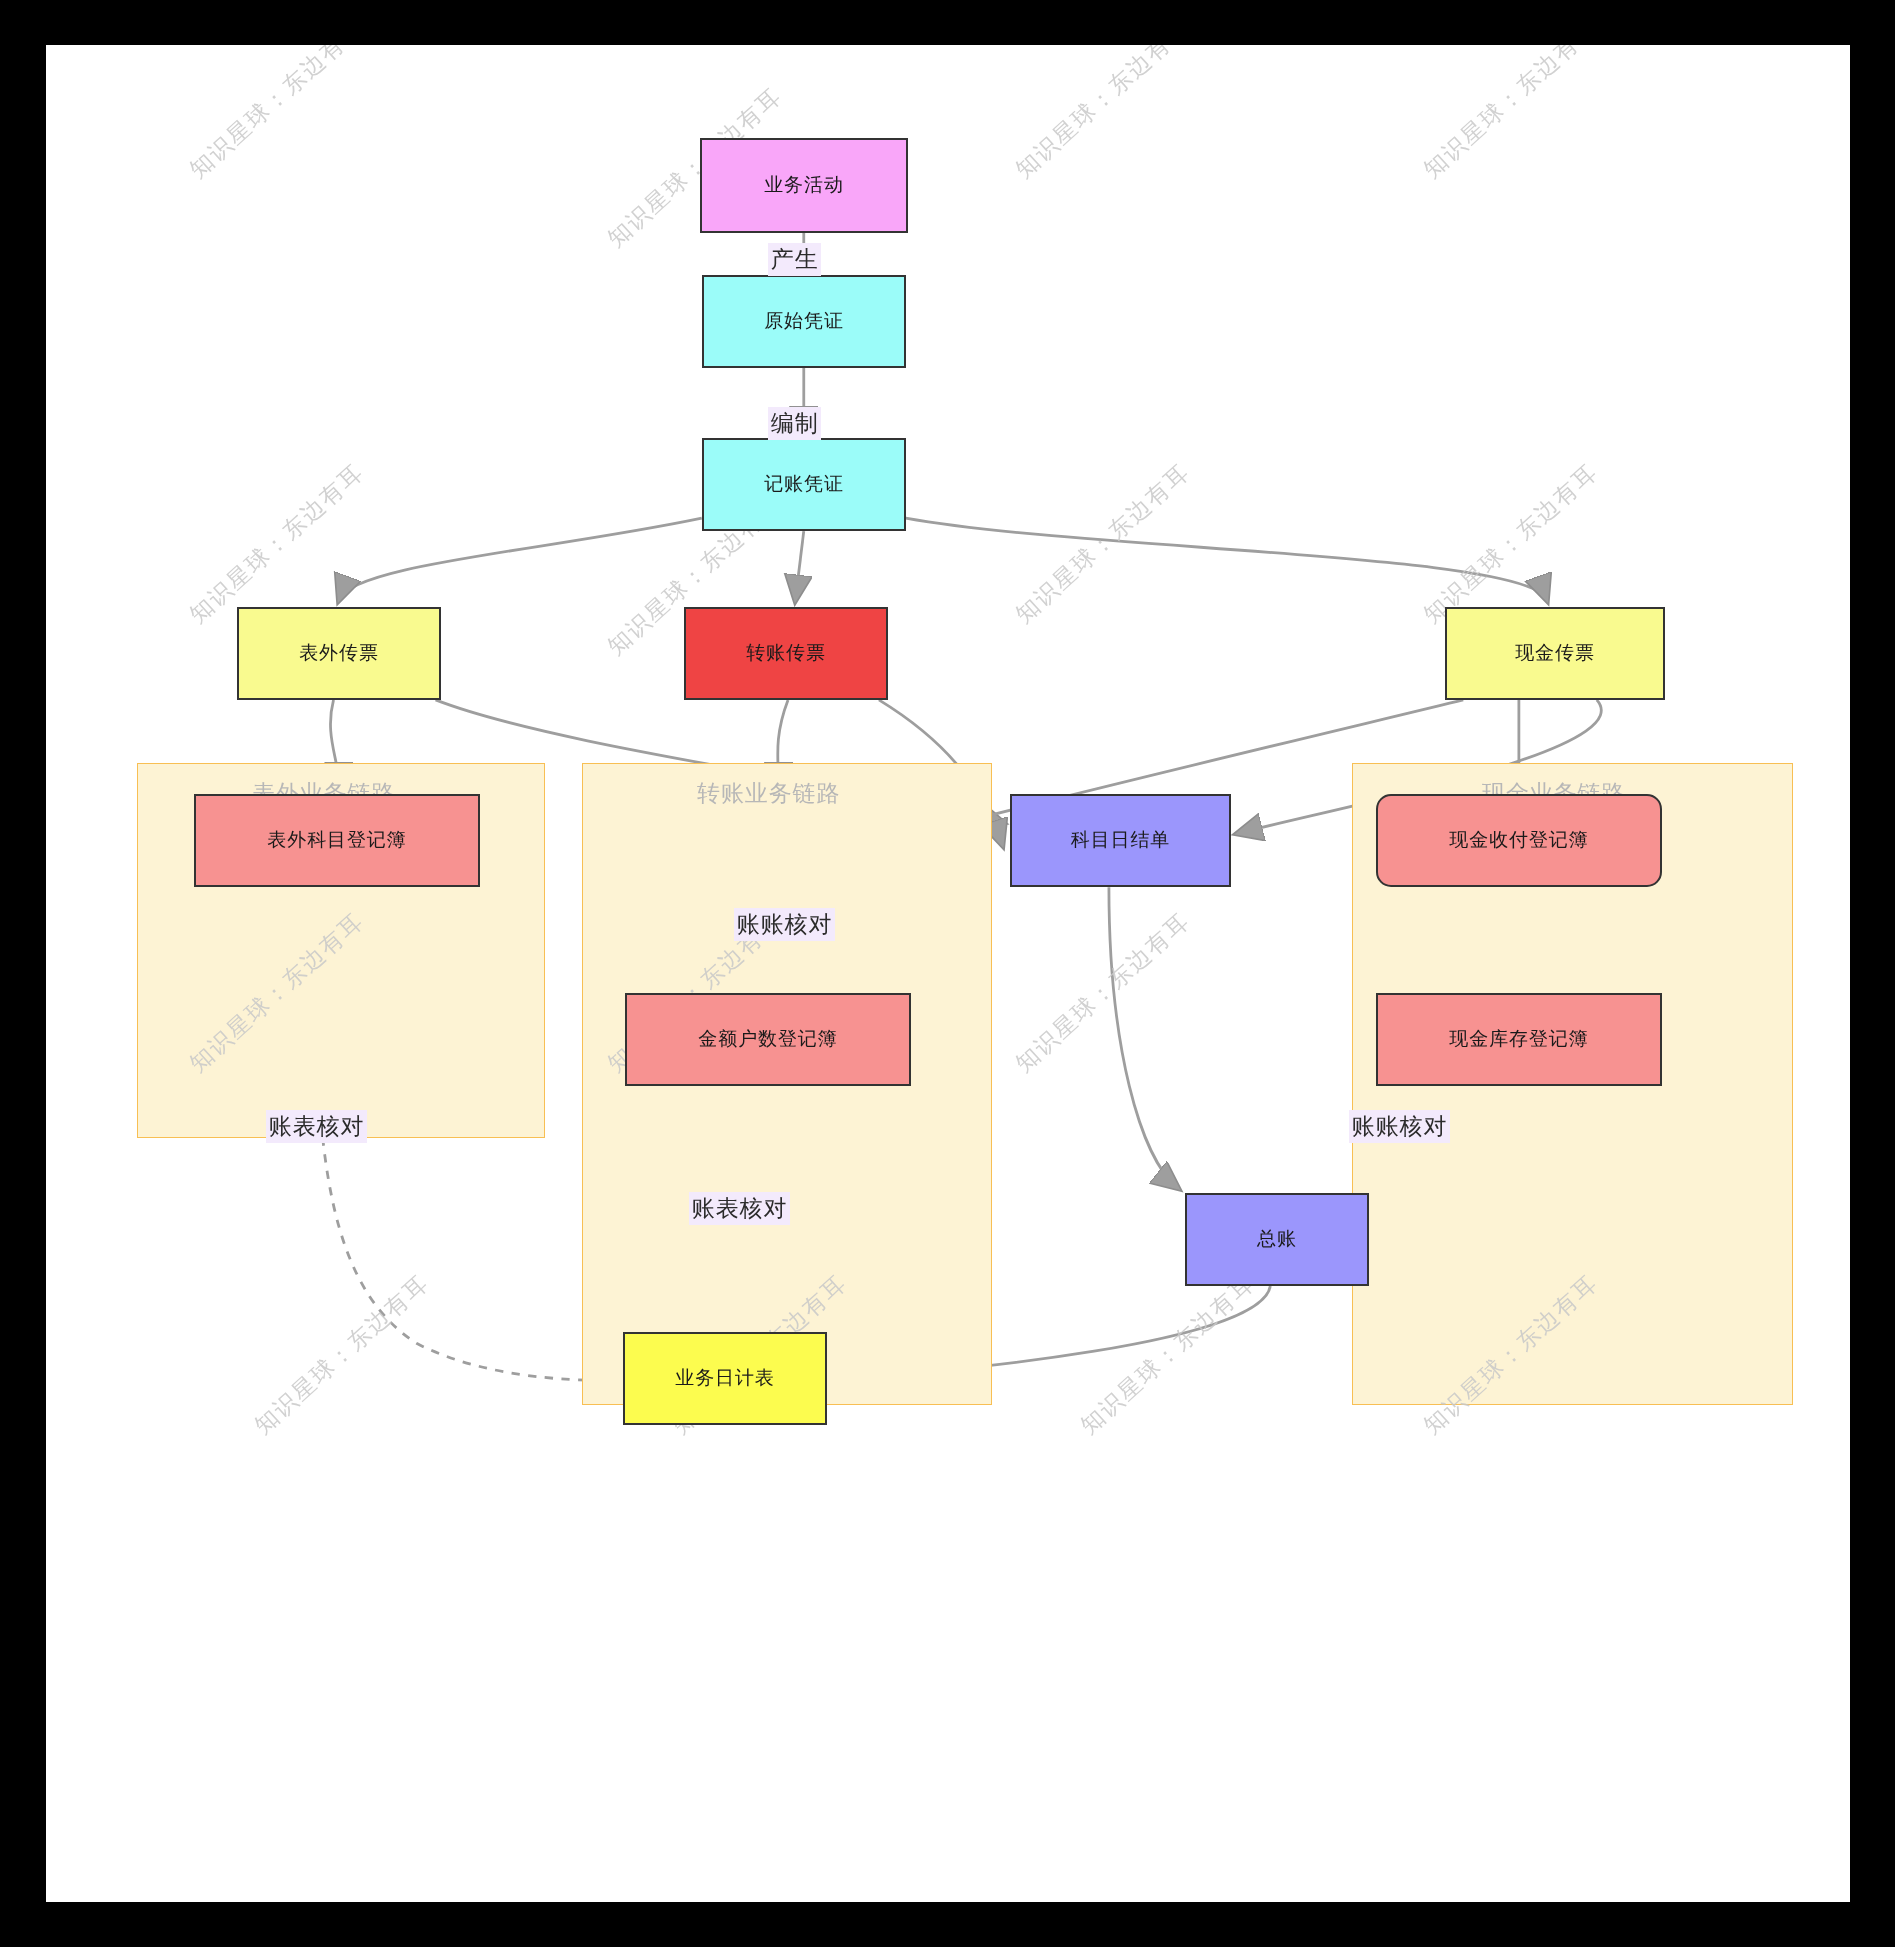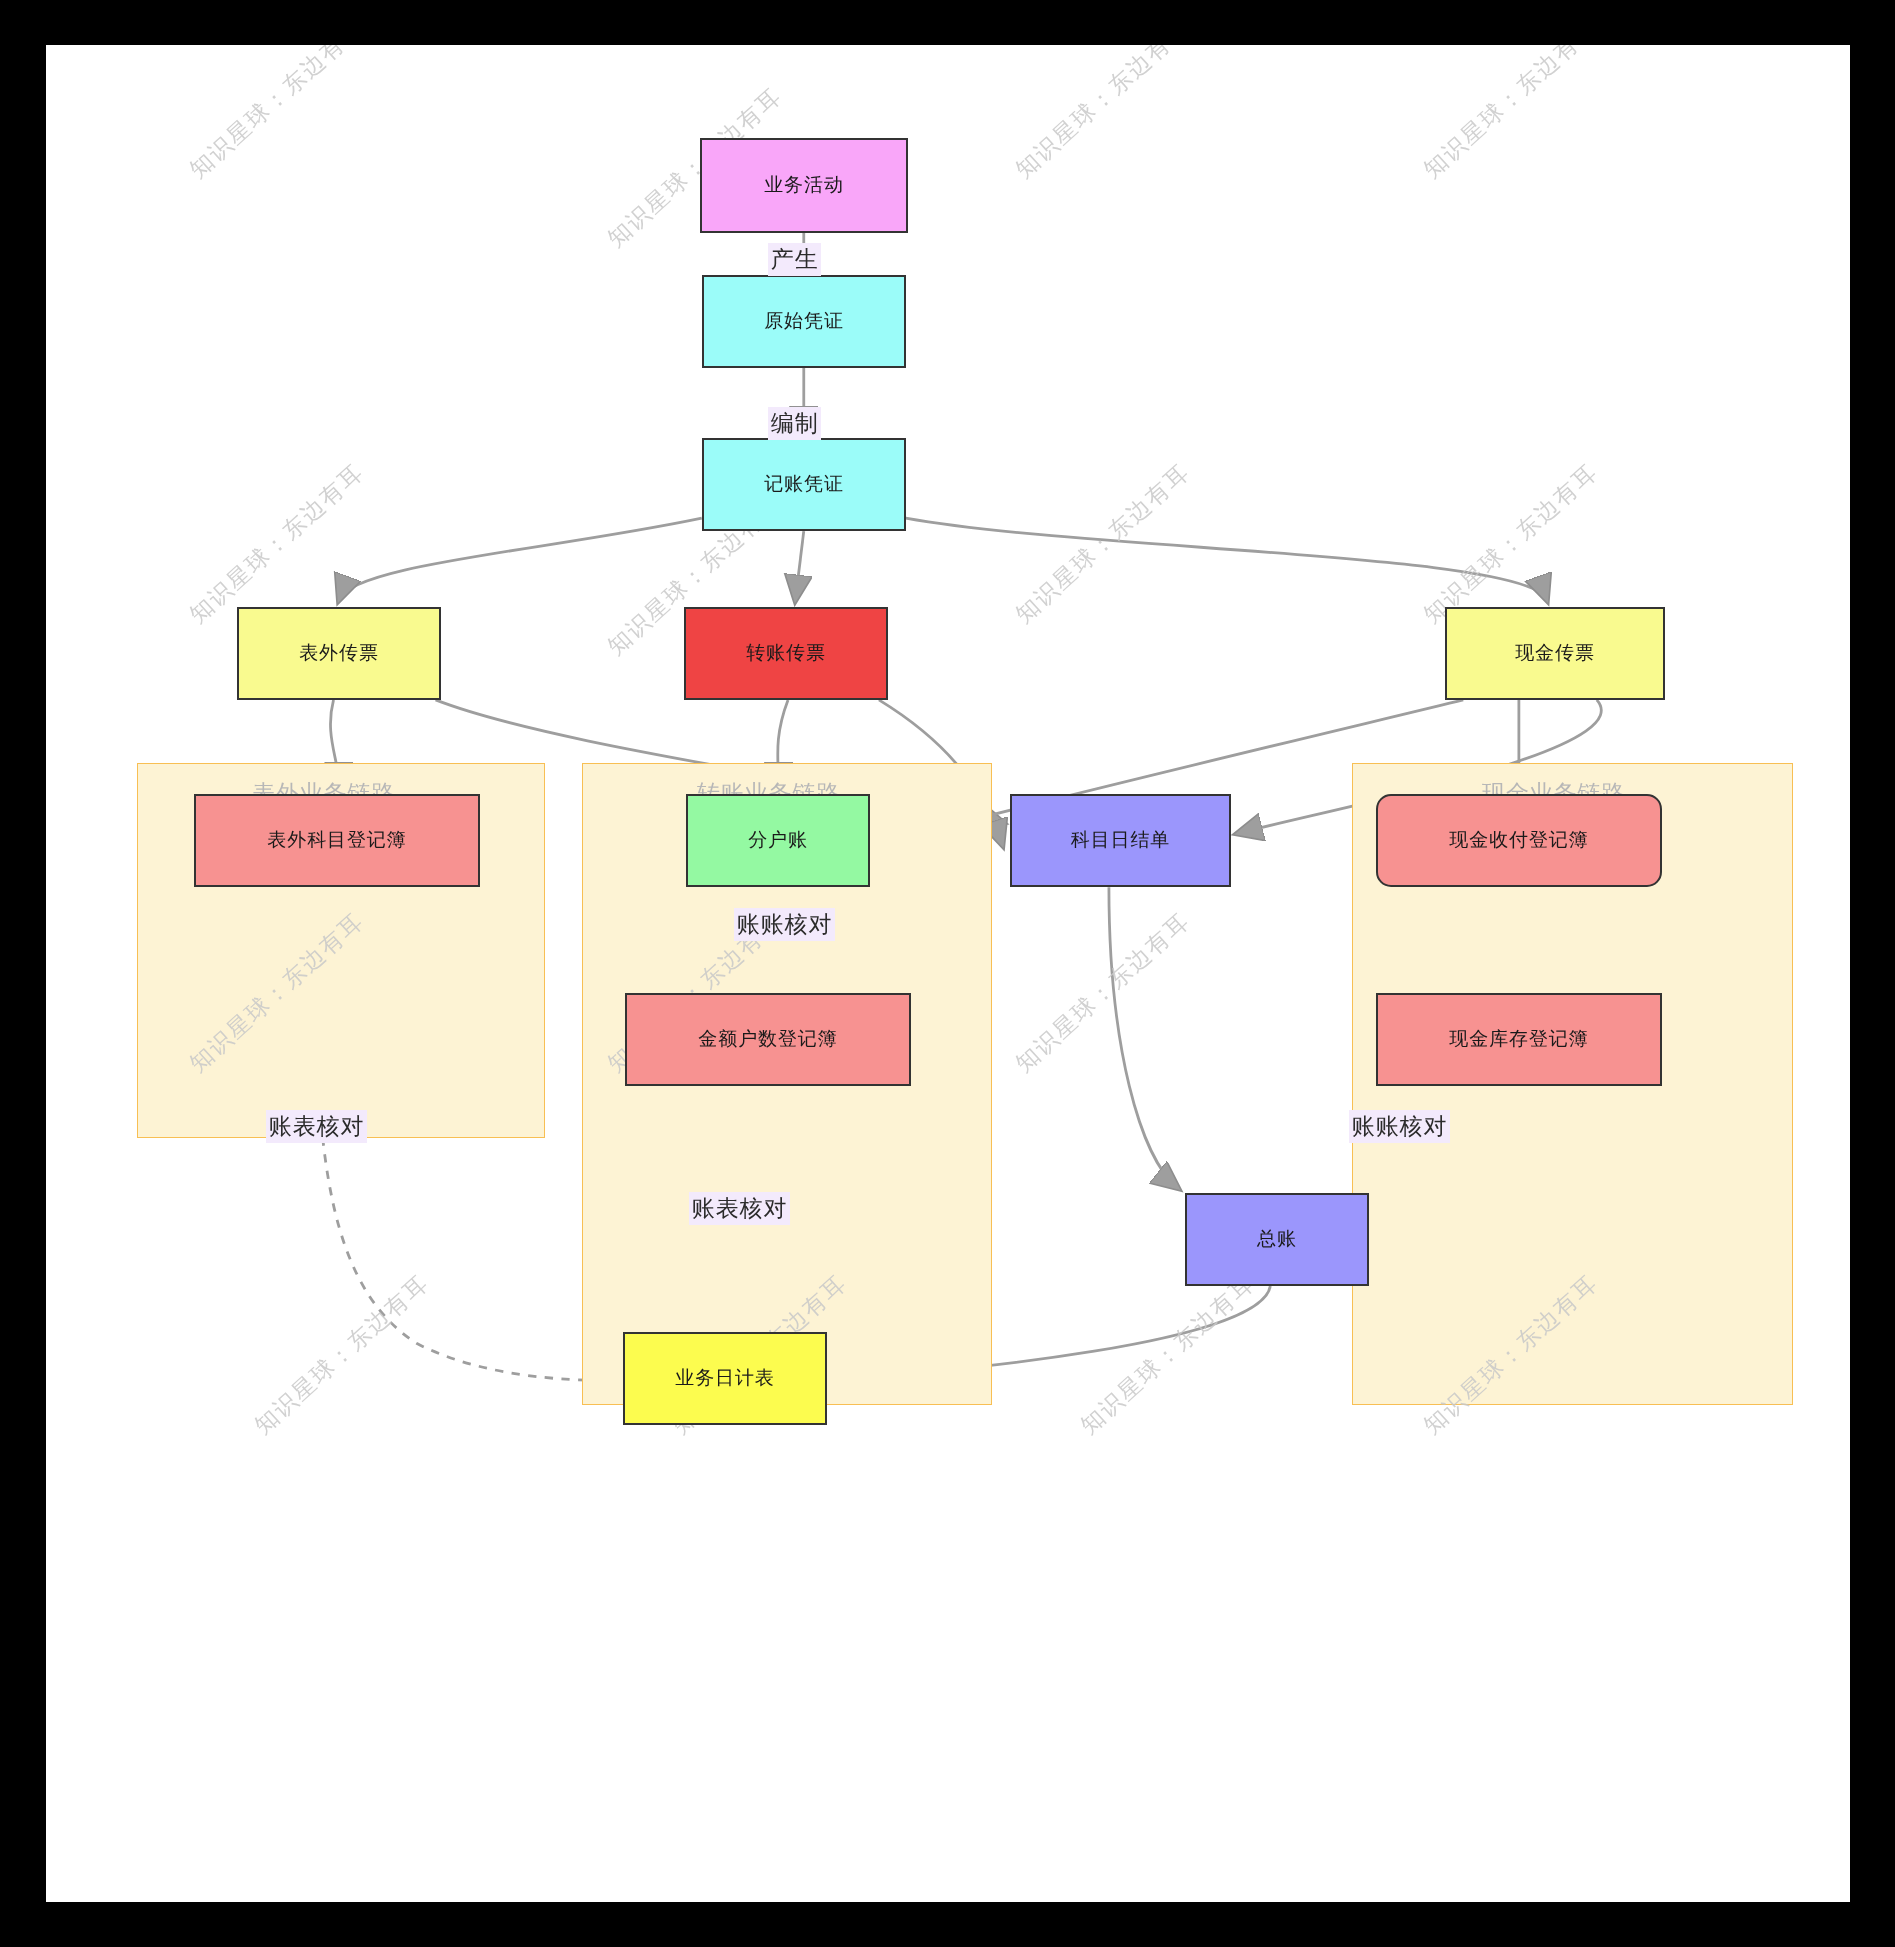--- a/index.html
+++ b/index.html
@@ -93,21 +93,20 @@
   <div class="node" style="left:656px;top:393px;width:204px;height:93px;background:#9bfcf9;">记账凭证</div>
 
   <div class="node" style="left:191px;top:562px;width:204px;height:93px;background:#f9fa8f;">表外传票</div>
 
   <div class="node" style="left:638px;top:562px;width:204px;height:93px;background:#ef4444;">转账传票</div>
 
   <div class="node" style="left:1399px;top:562px;width:220px;height:93px;background:#f9fa8f;">现金传票</div>
 
   <div class="node" style="left:148px;top:749px;width:286px;height:93px;background:#f79291;">表外科目登记簿</div>
 
-  <div class="node" style="left:640px;top:749px;width:184px;height:93px;background:#94f9a2;">分户账</div>
 
   <div class="node" style="left:964px;top:749px;width:221px;height:93px;background:#9b96fc;">科目日结单</div>
 
   <div class="node" style="left:1330px;top:749px;width:286px;height:93px;background:#f79291;border-radius:15px;">现金收付登记簿</div>
 
   <div class="node" style="left:579px;top:948px;width:286px;height:93px;background:#f79291;">金额户数登记簿</div>
 
   <div class="node" style="left:1330px;top:948px;width:286px;height:93px;background:#f79291;">现金库存登记簿</div>
 
   <div class="node" style="left:1139px;top:1148px;width:184px;height:93px;background:#9b96fc;">总账</div>

